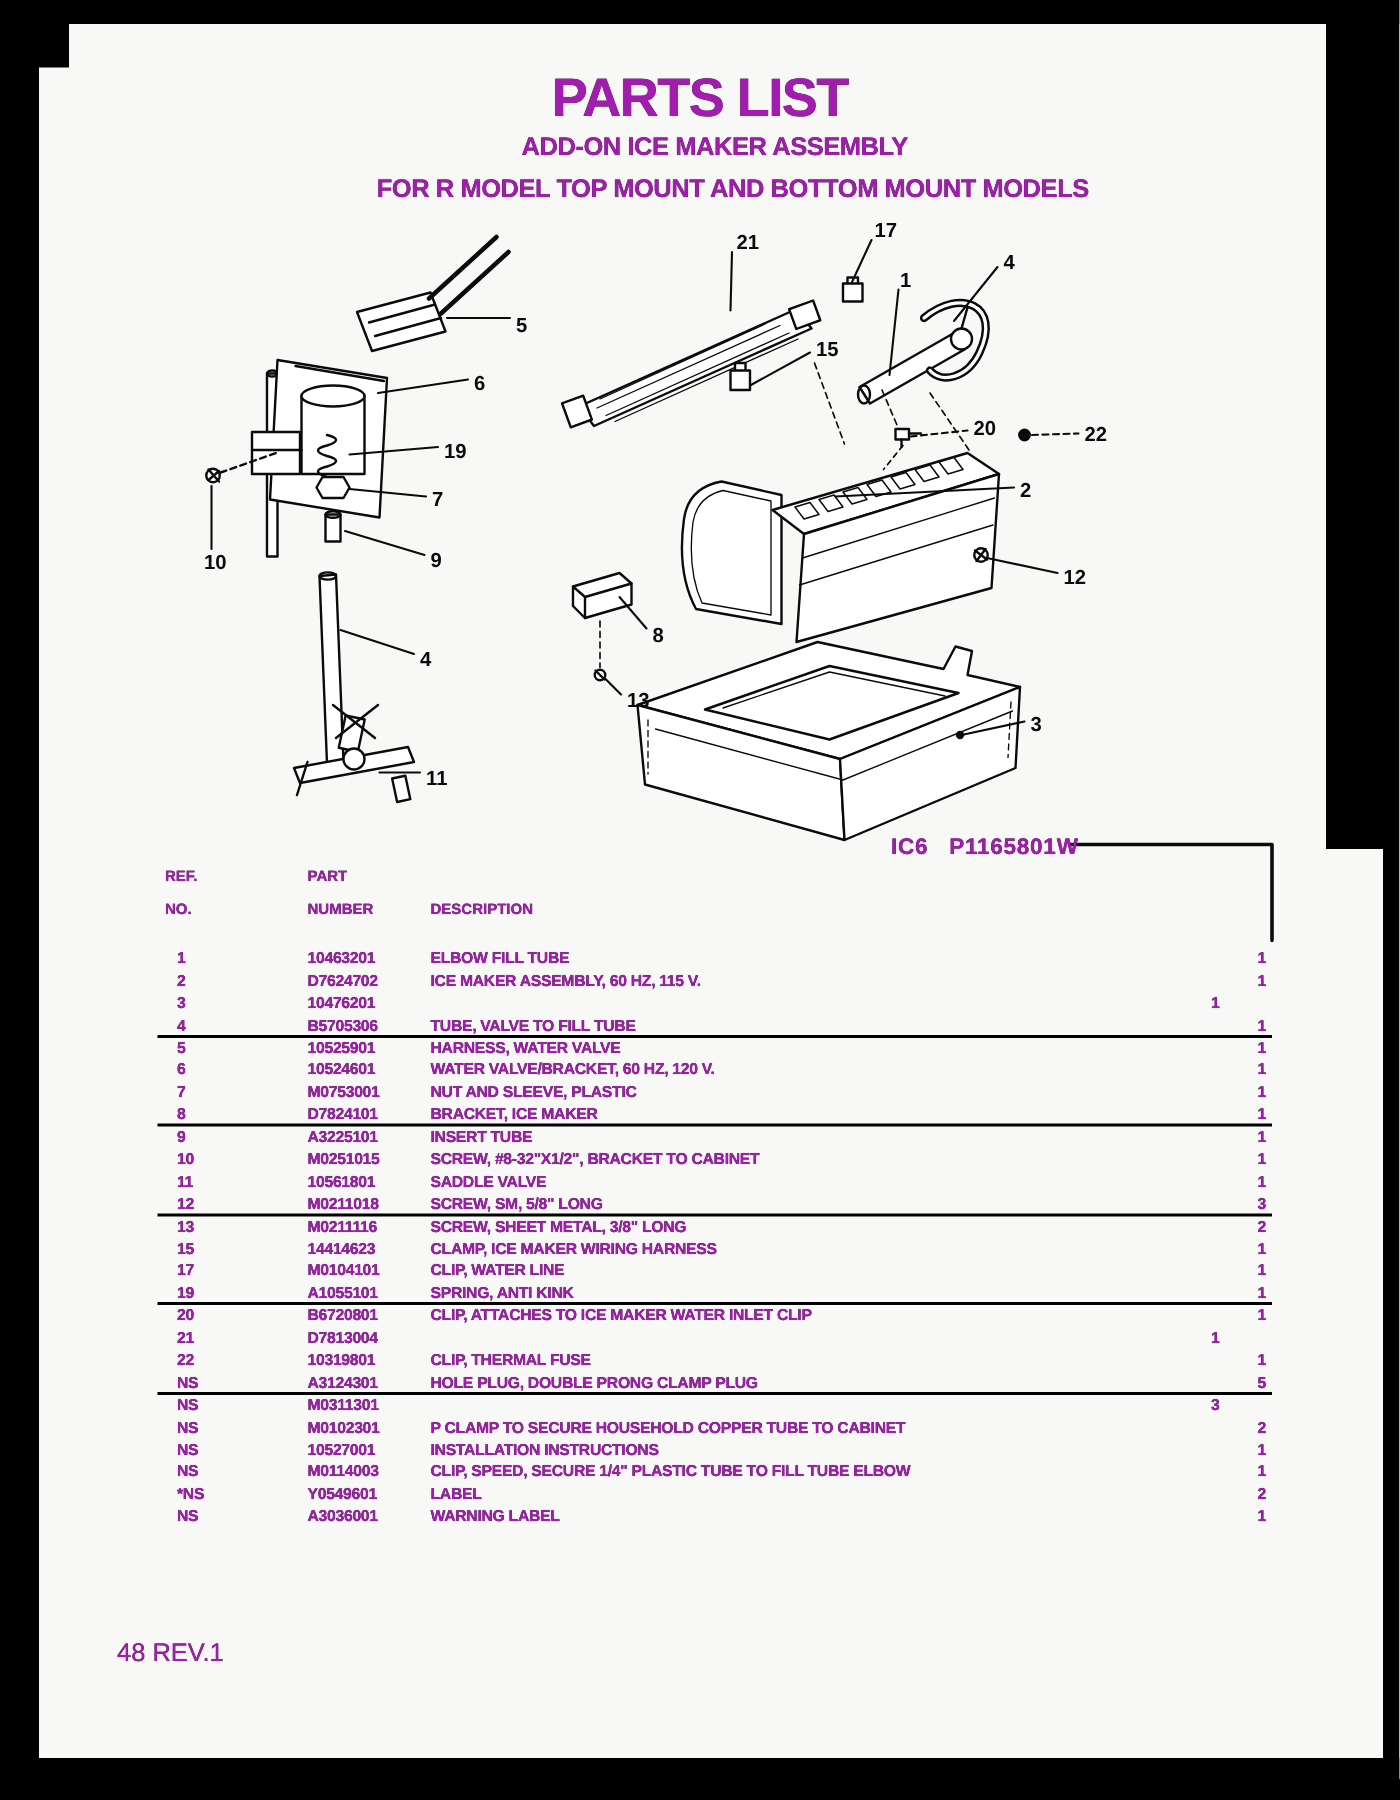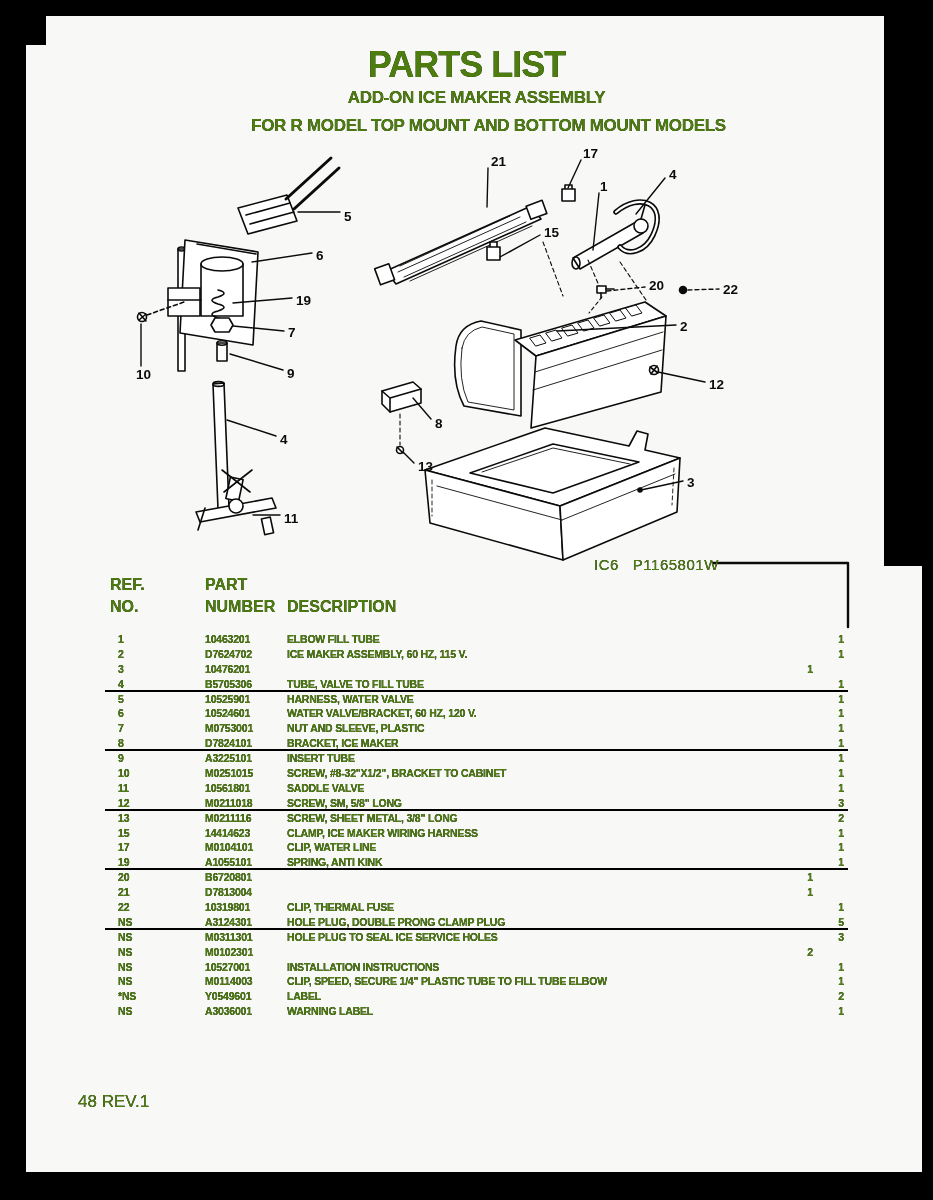--- a/index.html
+++ b/index.html
@@ -1,42 +1,42 @@
 <!DOCTYPE html>
 <html><head>
 <meta charset="utf-8">
 <style>
   html,body{margin:0;padding:0;}
   body{
     width:933px;height:1200px;position:relative;background:#f8f8f6;
     font-family:"Liberation Sans",sans-serif;color:#0b0b0b;overflow:hidden;
   }
-  .ink{color:#4d7c0f;text-shadow:0 0 .45px #000;}
+  .ink{color:#a21caf;text-shadow:0 0 .45px #000;}
   
   .frame{position:absolute;background:#000;}
   
   .title{
     position:absolute;left:0;top:44px;width:933px;text-align:center;
     font-size:36px;font-weight:bold;letter-spacing:-1px;
   }
   .subtitle{
     position:absolute;left:0;width:933px;text-align:center;
     font-size:17px;font-weight:bold;letter-spacing:-0.3px;padding-left:10px;
   }
   .sub1{top:88px;}
   .sub2{top:116px;margin-left:12px;}
   
   #diagram-svg{position:absolute;left:0;top:0;width:933px;height:1200px;}
   .callout-text{font:bold 13.5px "Liberation Sans",sans-serif;fill:#0b0b0b;}
   .diagram-label{
-    position:absolute;left:594px;top:556px;font-size:15px;font-weight:normal;
+    position:absolute;left:594px;top:556px;font-size:15px;font-weight:bold;
     letter-spacing:0.5px;white-space:pre;
   }
   
-  .tbl-header{position:absolute;left:105px;top:574px;width:743px;font-weight:bold;font-size:16px;}
+  .tbl-header{position:absolute;left:105px;top:574px;width:743px;font-weight:bold;font-size:10px;}
   .hdr-row{display:grid;grid-template-columns:100px 82px 530px 31px;height:22px;line-height:22px;}
   .hdr-ref{padding-left:5px;}
   .tbl-rows{position:absolute;left:105px;top:632px;width:743px;}
   .tbl-row{
     display:grid;grid-template-columns:100px 82px 530px 31px;
     height:14.9px;line-height:14.9px;box-sizing:border-box;
     font-size:10.5px;font-weight:bold;letter-spacing:-0.2px;white-space:nowrap;
   }
   .tbl-row.sep{border-bottom:2px solid #000;}
   .cell-ref{padding-left:13px;}
@@ -327,20 +327,21 @@
     </div>
     <div class="tbl-row sep">
       <div class="cell-ref">19</div>
       <div class="cell-part">A1055101</div>
       <div class="cell-desc">SPRING, ANTI KINK</div>
       <div class="cell-qty">1</div>
     </div>
     <div class="tbl-row">
       <div class="cell-ref">20</div>
       <div class="cell-part">B6720801</div>
+      <div class="cell-desc">CLIP, ATTACHES TO ICE MAKER WATER INLET CLIP</div>
       <div class="cell-qty">1</div>
     </div>
     <div class="tbl-row">
       <div class="cell-ref">21</div>
       <div class="cell-part">D7813004</div>
       <div class="cell-qty">1</div>
     </div>
     <div class="tbl-row">
       <div class="cell-ref">22</div>
       <div class="cell-part">10319801</div>
@@ -349,26 +350,26 @@
     </div>
     <div class="tbl-row sep">
       <div class="cell-ref">NS</div>
       <div class="cell-part">A3124301</div>
       <div class="cell-desc">HOLE PLUG, DOUBLE PRONG CLAMP PLUG</div>
       <div class="cell-qty">5</div>
     </div>
     <div class="tbl-row">
       <div class="cell-ref">NS</div>
       <div class="cell-part">M0311301</div>
-      <div class="cell-desc">HOLE PLUG TO SEAL ICE SERVICE HOLES</div>
       <div class="cell-qty">3</div>
     </div>
     <div class="tbl-row">
       <div class="cell-ref">NS</div>
       <div class="cell-part">M0102301</div>
+      <div class="cell-desc">P CLAMP TO SECURE HOUSEHOLD COPPER TUBE TO CABINET</div>
       <div class="cell-qty">2</div>
     </div>
     <div class="tbl-row">
       <div class="cell-ref">NS</div>
       <div class="cell-part">10527001</div>
       <div class="cell-desc">INSTALLATION INSTRUCTIONS</div>
       <div class="cell-qty">1</div>
     </div>
     <div class="tbl-row">
       <div class="cell-ref">NS</div>

